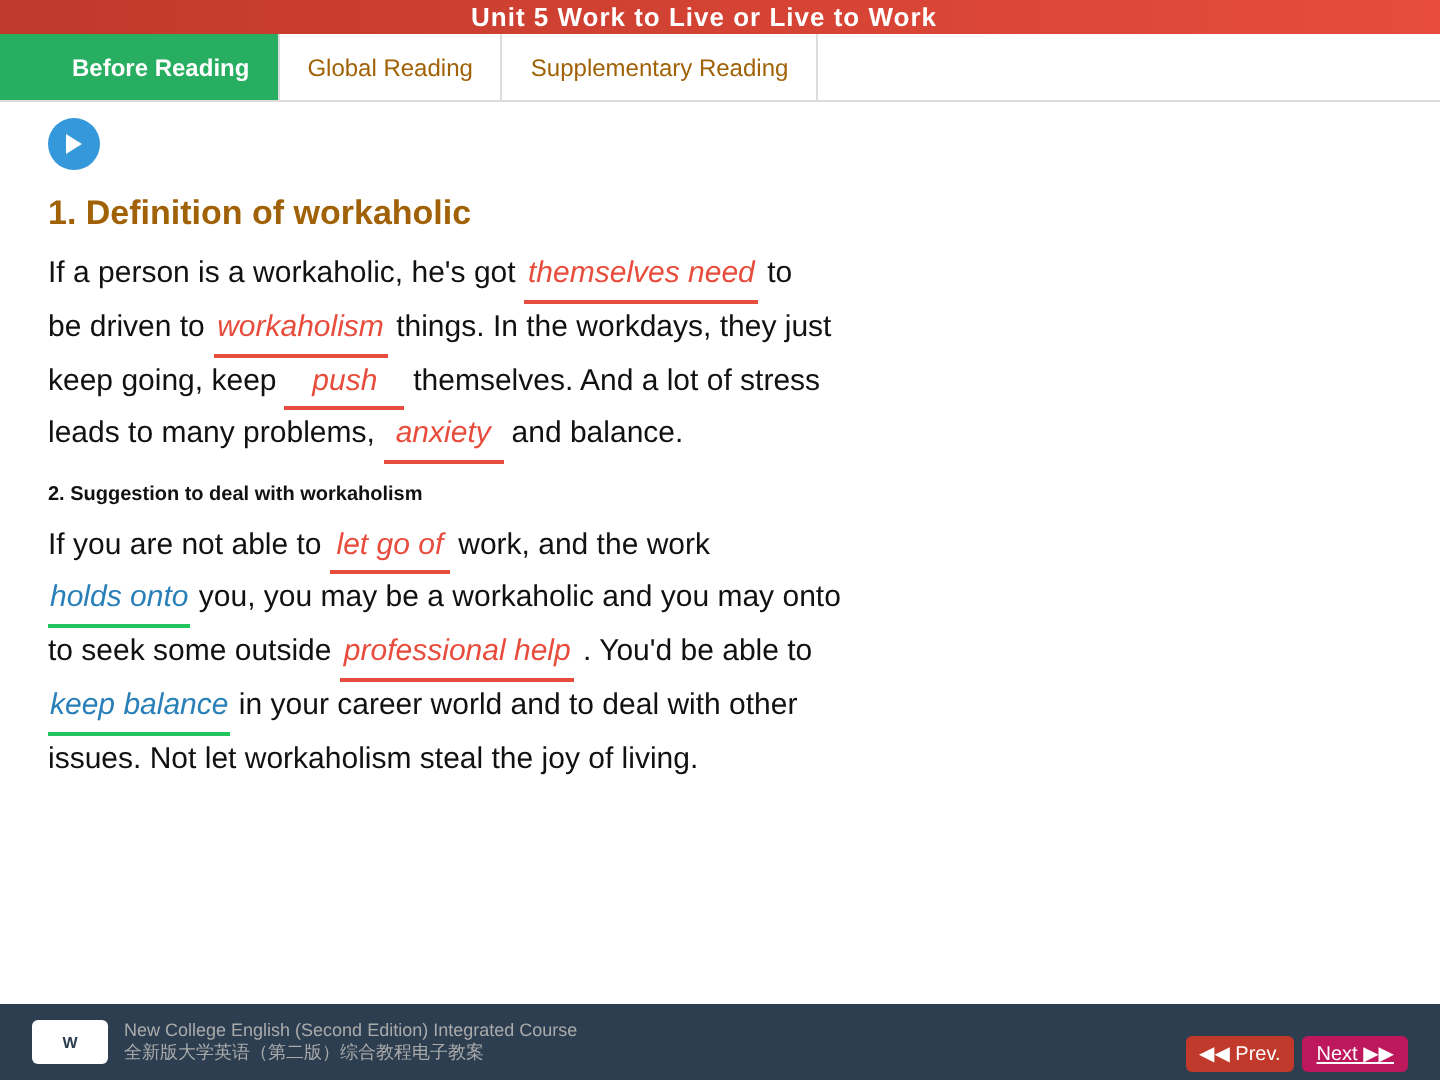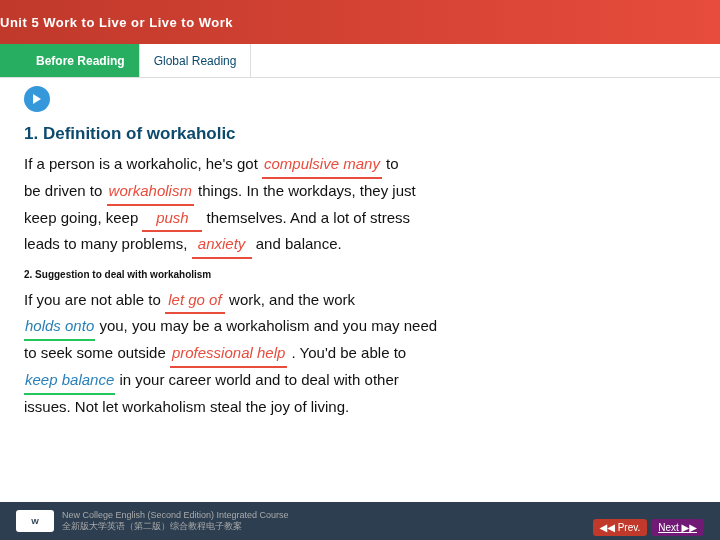--- a/index.html
+++ b/index.html
@@ -8,24 +8,24 @@
       height: 540px;
       overflow: hidden;
       font-family: Arial, sans-serif;
       background: #fff;
       position: relative;
     }
 
     
     .header-bar {
       background: linear-gradient(to right, #c0392b, #e74c3c);
-      height: 44px;
-      display: flex;
-      align-items: center;
-      justify-content: flex-start;
+      height: 17px;
+      display: flex;
+      align-items: center;
+      justify-content: center;
       padding-right: 16px;
     }
     .header-title {
       color: #fff;
       font-size: 13px;
       font-weight: bold;
       letter-spacing: 0.5px;
     }
 
     
@@ -37,21 +37,21 @@
       align-items: stretch;
     }
     .nav-tab {
       display: flex;
       align-items: center;
       justify-content: center;
       padding: 0 14px;
       font-size: 12px;
       cursor: pointer;
       border-right: 1px solid #ddd;
-      color: #0c4a6e;
+      color: #a16207;
       white-space: nowrap;
     }
     .nav-tab.active {
       background: #2ecc71;
       color: #fff;
       font-weight: bold;
       padding-left: 36px;
     }
     .nav-tab:first-child {
       background: #27ae60;
@@ -81,21 +81,21 @@
     .main-content {
       padding: 4px 24px 10px 24px;
       font-size: 15px;
       line-height: 1.65;
       color: #111;
     }
     .section-title {
       font-size: 17px;
       font-weight: bold;
       margin-bottom: 4px;
-      color: #0c4a6e;
+      color: #a16207;
     }
     .section-title2 {
       font-size: 10px;
       font-weight: bold;
       margin-top: 8px;
       margin-bottom: 4px;
       color: #111;
     }
     .fill-blank {
       display: inline-block;
@@ -160,52 +160,55 @@
       border-radius: 3px;
       padding: 3px 7px;
       font-size: 10px;
       cursor: pointer;
       display: flex;
       align-items: center;
       gap: 2px;
       margin-top: 12px;
     }
     .footer-btn.prev { background: #c0392b; }
-    .footer-btn.next { background: #701a75; text-decoration: underline; }
+    .footer-btn.next { background: #be185d; text-decoration: underline; }
   </style>
 </head>
 <body>
 
 <div class="header-bar">
   <span class="header-title">Unit 5  Work to Live or Live to Work</span>
 </div>
 
 <div class="nav-tabs">
   <div class="nav-tab active">
     <span>Before Reading</span>
   </div>
   <div class="nav-tab">
     <span>Global Reading</span>
+  </div>
+  <div class="nav-tab">
+    <span>Supplementary Reading</span>
   </div>
 </div>
 
 <div class="audio-row">
   <div class="audio-icon">
     <svg width="14" height="14" viewBox="0 0 14 14" fill="white">
       <polygon points="3,2 11,7 3,12" fill="white"></polygon>
     </svg>
   </div>
 </div>
 
 <div class="main-content">
   <div class="section-title">1. Definition of workaholic</div>
 
   <div>
     <span>If a person is a workaholic, he's got</span>
-    <span class="fill-blank">compulsive many</span>
+    <span class="fill-blank">themselves need</span>
     <span>to</span>
     <br>
     <span>be driven to</span>
     <span class="fill-blank">workaholism</span>
     <span>things. In the workdays, they just</span>
     <br>
     <span>keep going, keep</span>
     <span class="fill-blank">push</span>
     <span>themselves. And a lot of stress</span>
     <br>
@@ -215,21 +218,21 @@
   </div>
 
   <div class="section-title2">2. Suggestion to deal with workaholism</div>
 
   <div>
     <span>If you are not able to</span>
     <span class="fill-blank">let go of</span>
     <span>work, and the work</span>
     <br>
     <span class="underline-blue">holds onto</span>
-    <span>you, you may be a workaholism and you may need</span>
+    <span>you, you may be a workaholic and you may onto</span>
     <br>
     <span>to seek some outside</span>
     <span class="fill-blank">professional help</span>
     <span>. You'd be able to</span>
     <br>
     <span class="underline-blue">keep balance</span>
     <span>in your career world and to deal with other</span>
     <br>
     <span>issues. Not let workaholism steal the joy of living.</span>
   </div>

